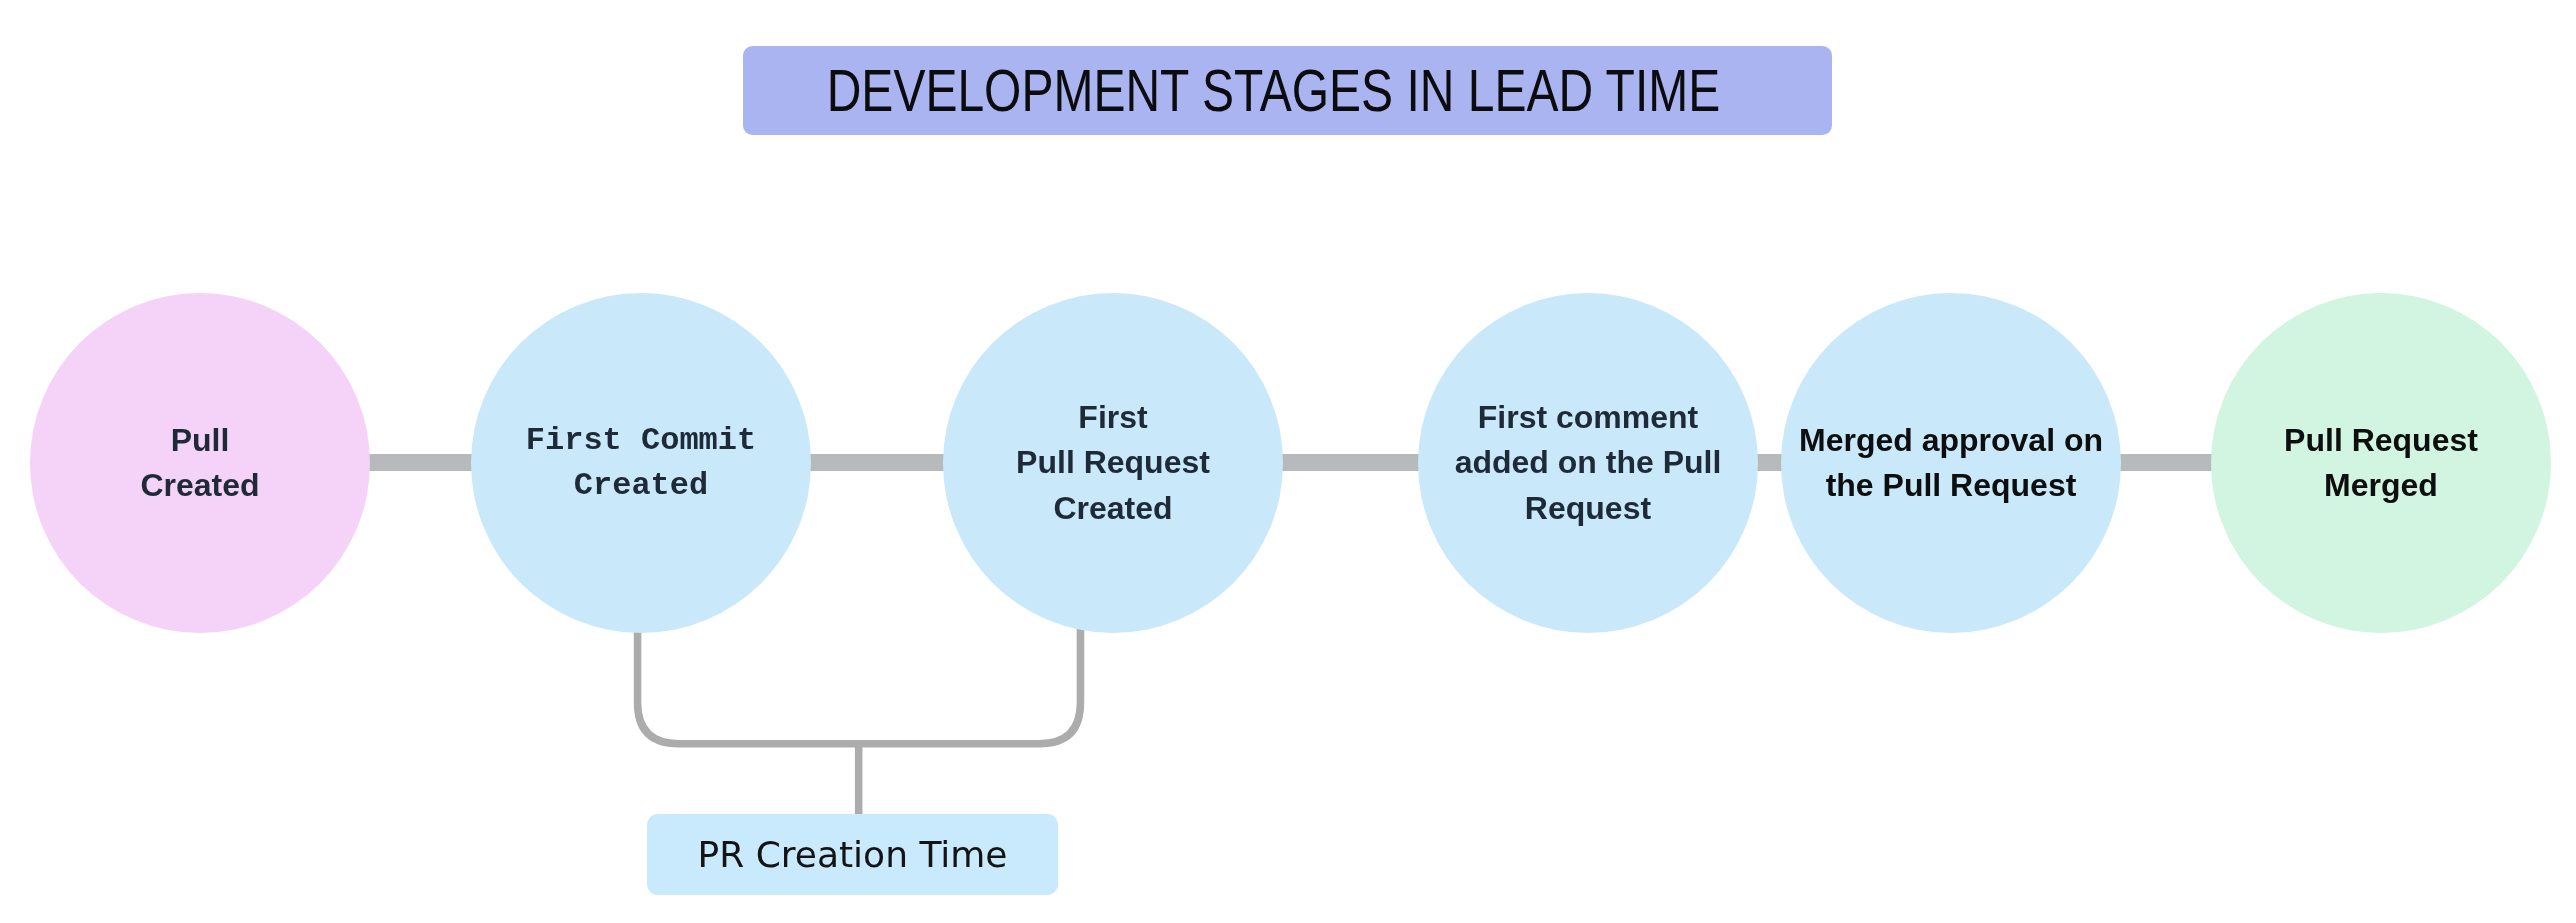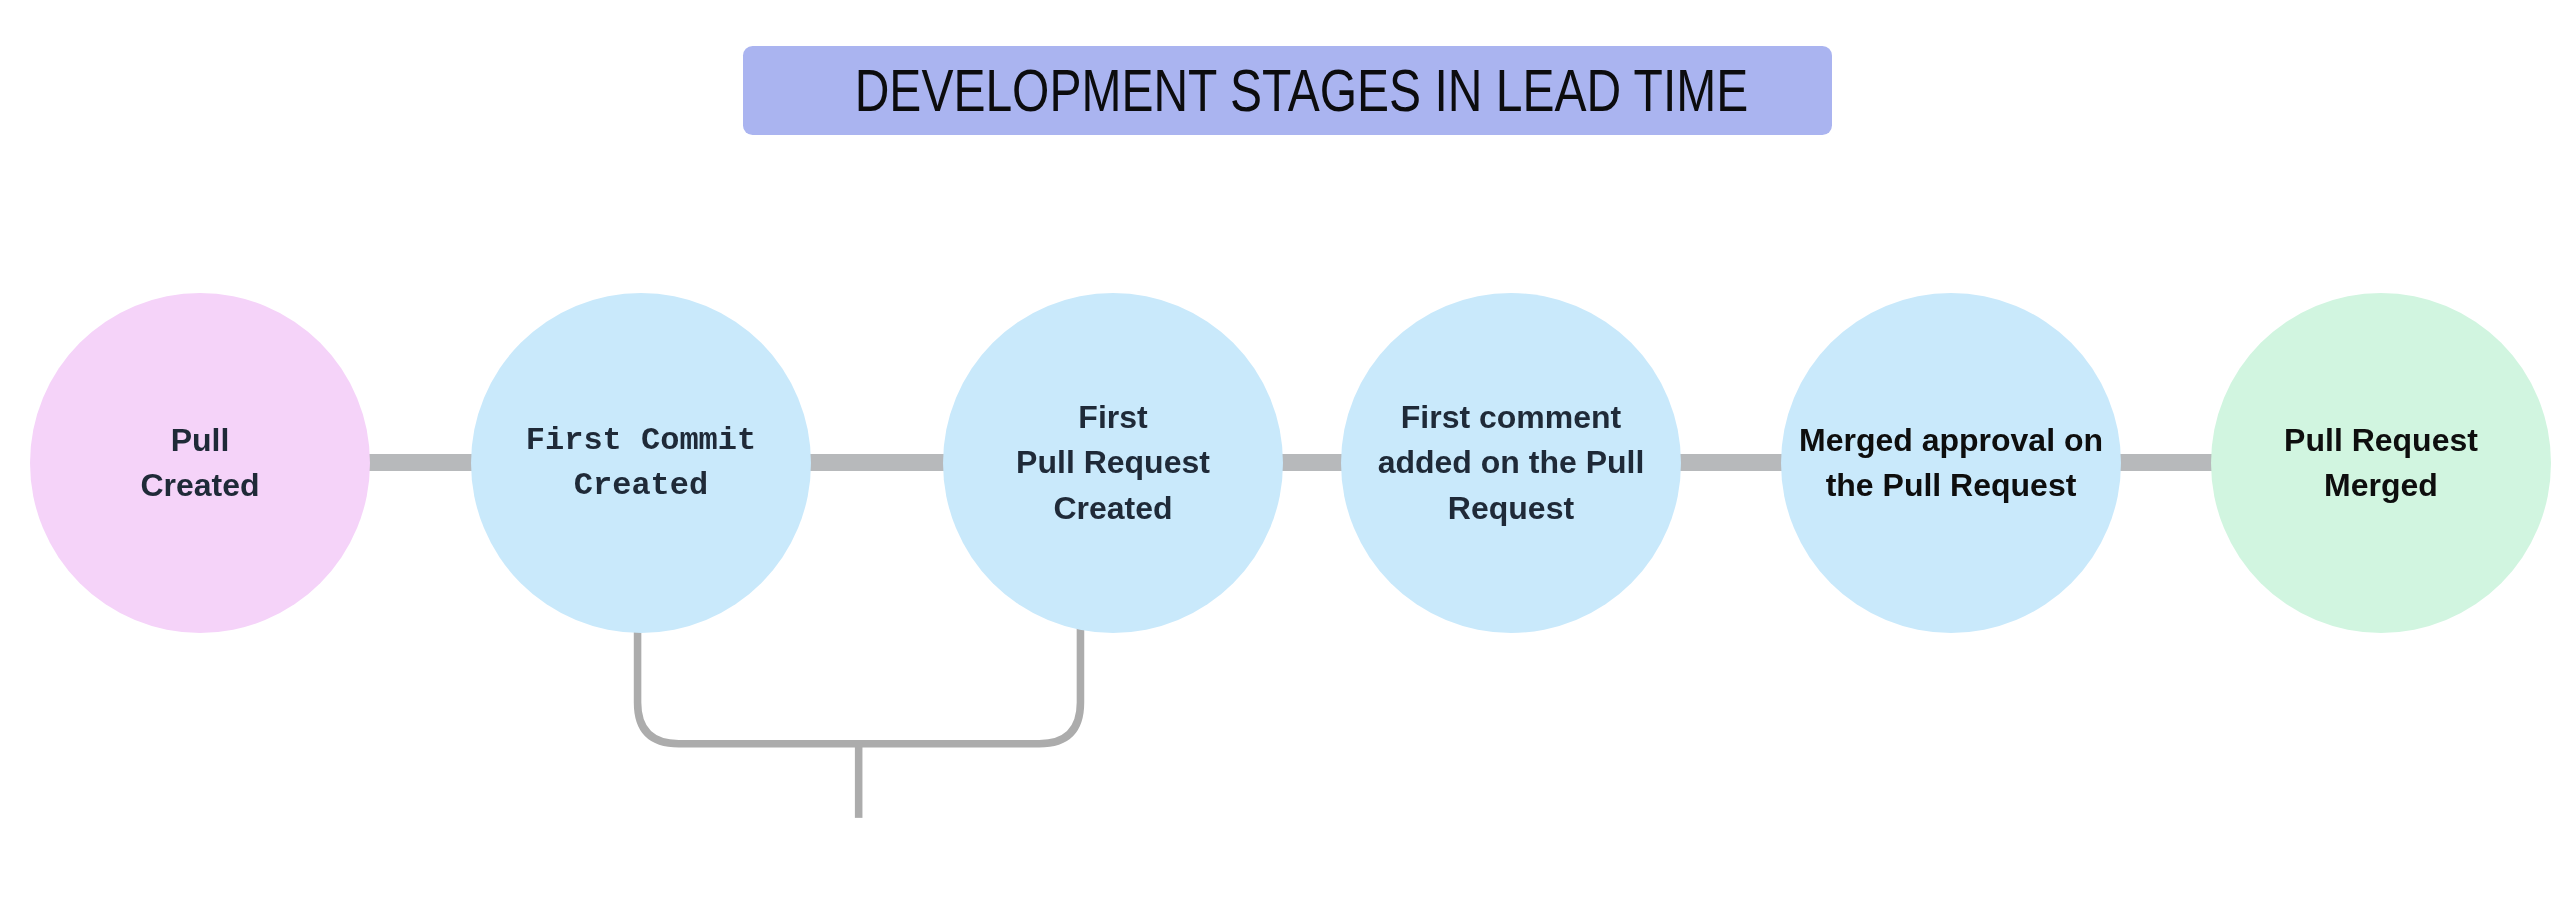--- a/index.html
+++ b/index.html
@@ -20,21 +20,21 @@
   .title-box {
     position: absolute;
     left: 743px;
     top: 46px;
     width: 1089px;
     height: 89px;
     background: #aab4f0;
     border-radius: 9.6px;
     display: flex;
     align-items: center;
-    justify-content: flex-start;
+    justify-content: flex-end;
     z-index: 3;
   }
   .title-text {
     font-size: 60px;
     font-weight: 400;
     color: #0c0c0e;
     white-space: nowrap;
     letter-spacing: 0px;
     transform: scaleX(0.8);
     transform-origin: center center;
@@ -72,21 +72,21 @@
   }
   .stage-pink  { background: #f5d3f9; }
   .stage-blue  { background: #c9e9fb; }
   .stage-green { background: #d1f5e0; }
   .text-navy  { color: #1f2a38; }
   .text-black { color: #0e0e0e; }
 
   .stage-1 { left: 30px;   }
   .stage-2 { left: 471px; font-family: Liberation Mono, monospace;  }
   .stage-3 { left: 943px; }
-  .stage-4 { left: 1341px; justify-content: center; }
+  .stage-4 { left: 1418px; justify-content: center; }
   .stage-5 { left: 1781px; }
   .stage-6 { left: 2211px; }
 
   
   .bracket-svg {
     position: absolute;
     left: 584px;
     top: 615px;
     width: 618px;
     height: 289px;
@@ -156,15 +156,18 @@
   <div class="stage stage-5 stage-blue">
     <span class="stage-label text-black">Merged approval on
 the Pull Request</span>
   </div>
 
   <div class="stage stage-6 stage-green">
     <span class="stage-label text-black">Pull Request
 Merged</span>
   </div>
 
+  <div class="annotation">
+    <span class="annotation-text">PR Creation Time</span>
+  </div>
 
 </div>
 
 
 </body></html>

